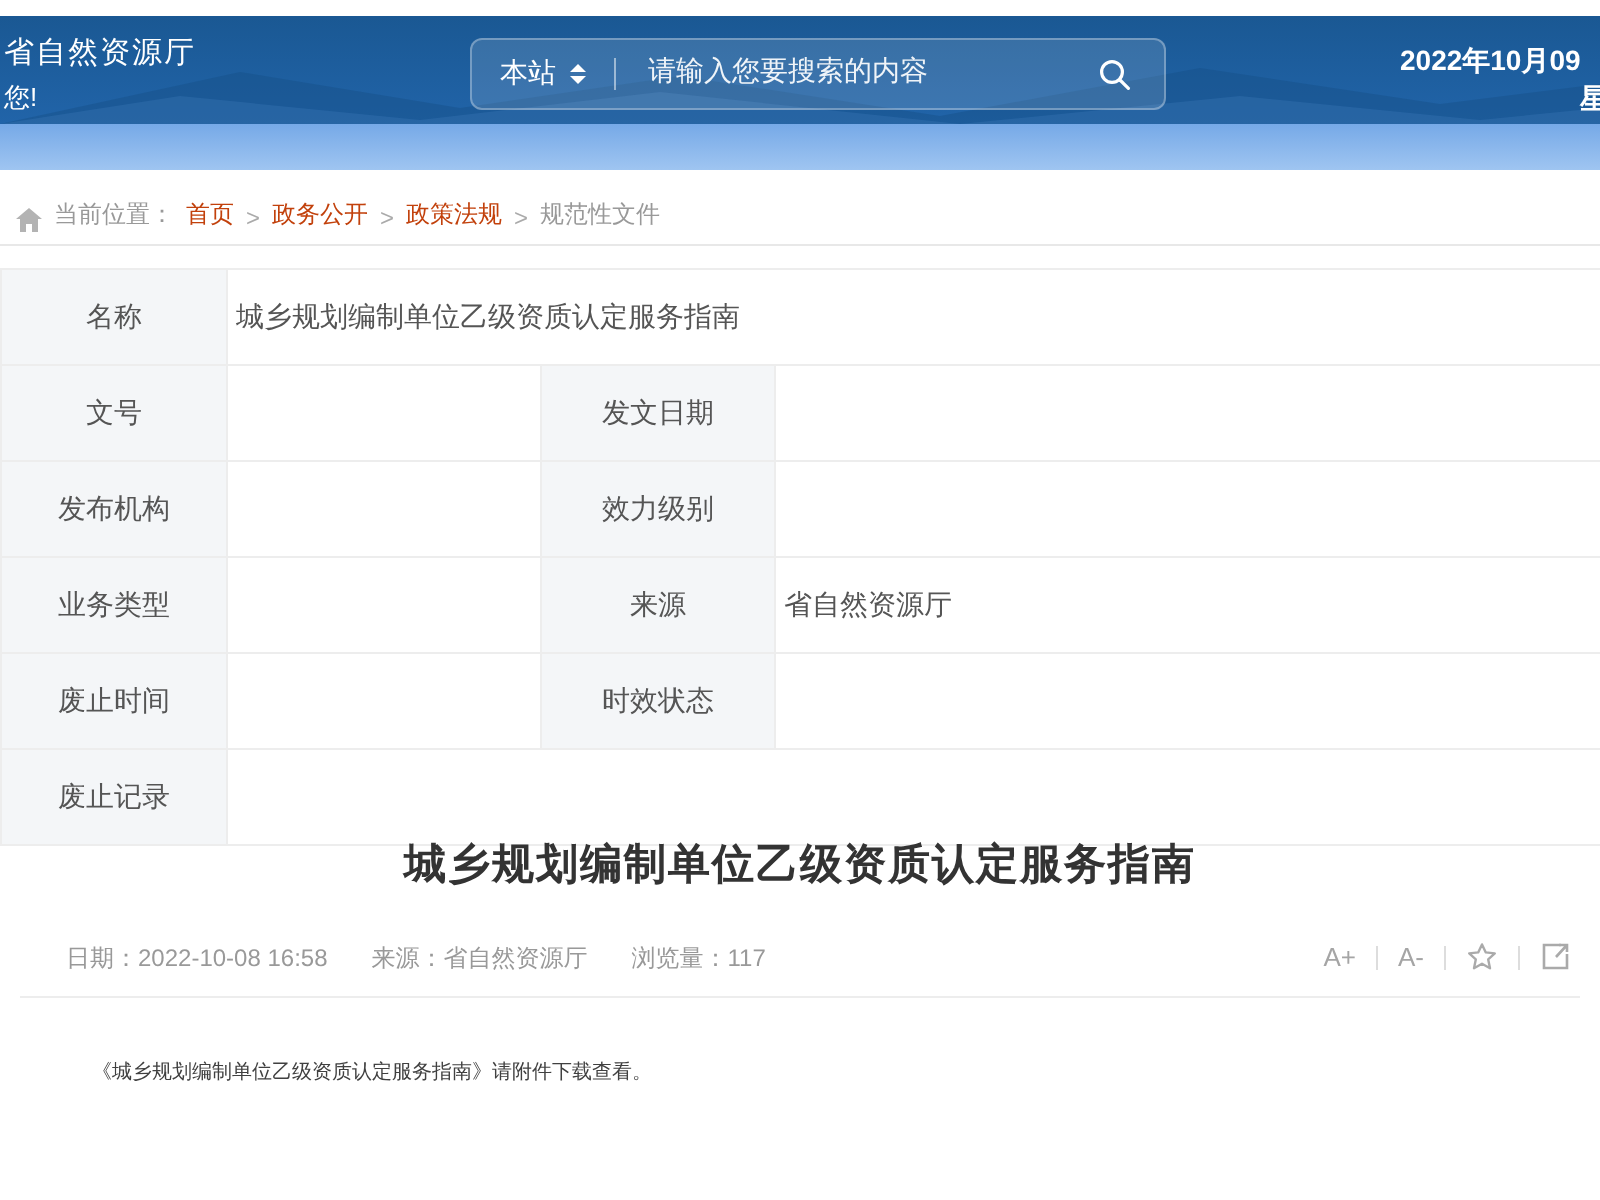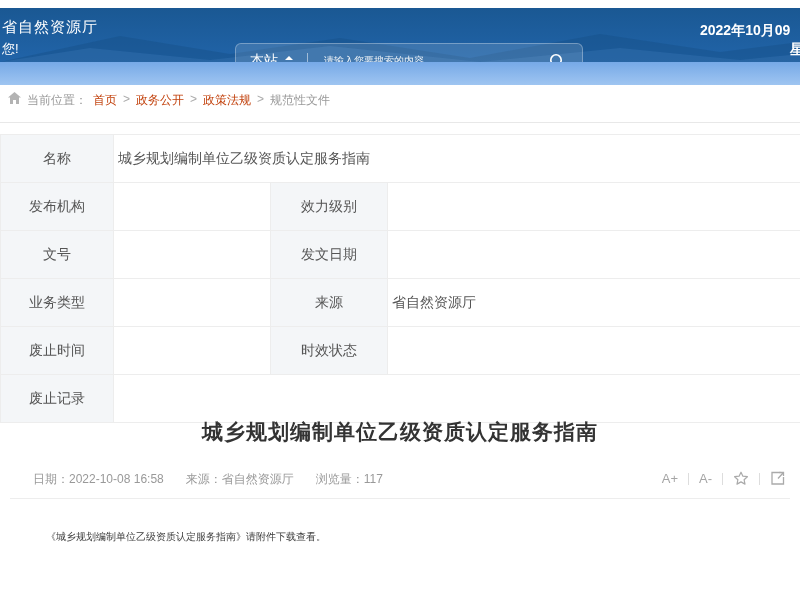--- a/index.html
+++ b/index.html
@@ -9,41 +9,41 @@
   
   .banner{position:absolute;top:8px;left:0;width:800px;height:54px;
           background:linear-gradient(180deg,#1a5893 0%,#2164a9 100%);overflow:hidden;}
   .banner svg.mountains{position:absolute;left:0;top:0;width:800px;height:54px;}
   .site-name{position:absolute;left:2px;top:9px;color:#fff;}
   .site-name .l1{font-size:15px;line-height:20px;letter-spacing:1px;}
   .site-name .l2{font-size:13px;line-height:20px;margin-top:2px;}
 
   .searchbar{position:absolute;left:235px;top:11px;width:348px;height:36px;box-sizing:border-box;
              border:1px solid rgba(255,255,255,.30);border-radius:6px;background:rgba(255,255,255,.13);
-             display:flex;align-items:center;margin-top:24px;}
+             display:flex;align-items:center;}
   .scope{margin-left:14px;display:flex;align-items:center;gap:7px;color:#fff;font-size:14px;cursor:pointer;}
   .caret{display:inline-flex;flex-direction:column;gap:2px;}
   .caret i{display:block;width:0;height:0;border-left:4px solid transparent;border-right:4px solid transparent;}
   .caret i.up{border-bottom:4px solid #fff;}
   .caret i.dn{border-top:4px solid #fff;}
   .vline{width:1px;height:16px;background:rgba(255,255,255,.5);margin:0 14px;}
   .searchbar input{flex:1;min-width:0;background:transparent;border:none;outline:none;
-                   color:#fff;font-size:10px;font-family:Liberation Mono, monospace;}
+                   color:#fff;font-size:14px;font-family:Liberation Serif, serif;}
   .searchbar input::placeholder{color:rgba(255,255,255,.92);}
   .mag{margin:0 16px 0 8px;flex:0 0 auto;cursor:pointer;}
 
   .datetime{position:absolute;left:700px;top:13px;color:#fff;font-size:14px;line-height:19px;white-space:nowrap;font-weight:bold;}
   .datetime .wk{margin-left:90px;}
 
   
   .navstrip{position:absolute;top:62px;left:0;width:800px;height:23px;
             background:linear-gradient(180deg,#76a9e7 0%,#9fc5f1 100%);}
 
   
-  .breadcrumb{position:absolute;top:92px;left:8px;height:24px;display:flex;align-items:flex-start;
+  .breadcrumb{position:absolute;top:92px;left:8px;height:24px;display:flex;align-items:flex-end;
               gap:6px;font-size:12px;color:#999;}
   .breadcrumb .crumb{color:#c2410c;text-decoration:none;cursor:pointer;}
   .breadcrumb .sep{color:#aaa;}
   .rule-top{position:absolute;top:122px;left:0;width:800px;border-top:1px solid #e8e8e8;}
 
   
   table.info{position:absolute;top:134px;left:0;width:801px;border-collapse:collapse;
              table-layout:fixed;font-size:14px;color:#555;}
   table.info td{border:1px solid #ededed;height:39px;padding:4px;overflow:hidden;}
   td.lbl{background:#f4f6f8;text-align:center;}
@@ -122,29 +122,29 @@
         <col style="width:157px">
         <col style="width:117px">
         <col style="width:414px">
       </colgroup>
     <tbody>
         <tr>
       <td class="lbl">名称</td>
       <td class="val" colspan="3">城乡规划编制单位乙级资质认定服务指南</td>
     </tr>
     <tr>
+      <td class="lbl">文号</td>
+      <td class="val"></td>
+      <td class="lbl">发文日期</td>
+      <td class="val"></td>
+    </tr>
+    <tr>
       <td class="lbl">发布机构</td>
       <td class="val"></td>
       <td class="lbl">效力级别</td>
-      <td class="val"></td>
-    </tr>
-    <tr>
-      <td class="lbl">文号</td>
-      <td class="val"></td>
-      <td class="lbl">发文日期</td>
       <td class="val"></td>
     </tr>
     <tr>
       <td class="lbl">业务类型</td>
       <td class="val"></td>
       <td class="lbl">来源</td>
       <td class="val">省自然资源厅</td>
     </tr>
     <tr>
       <td class="lbl">废止时间</td>

